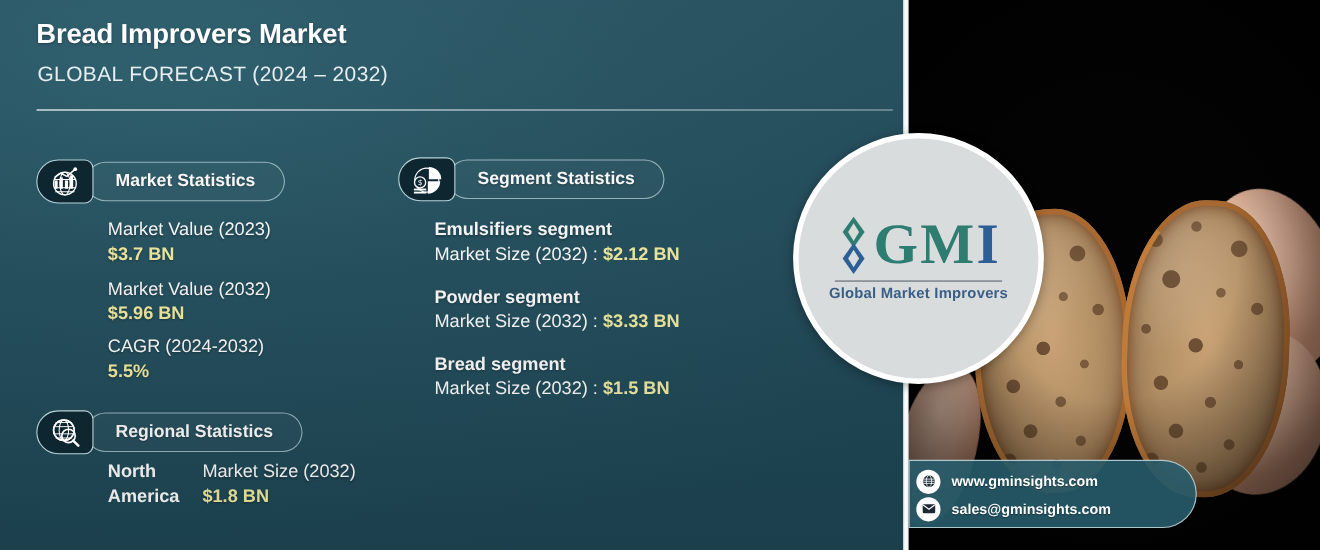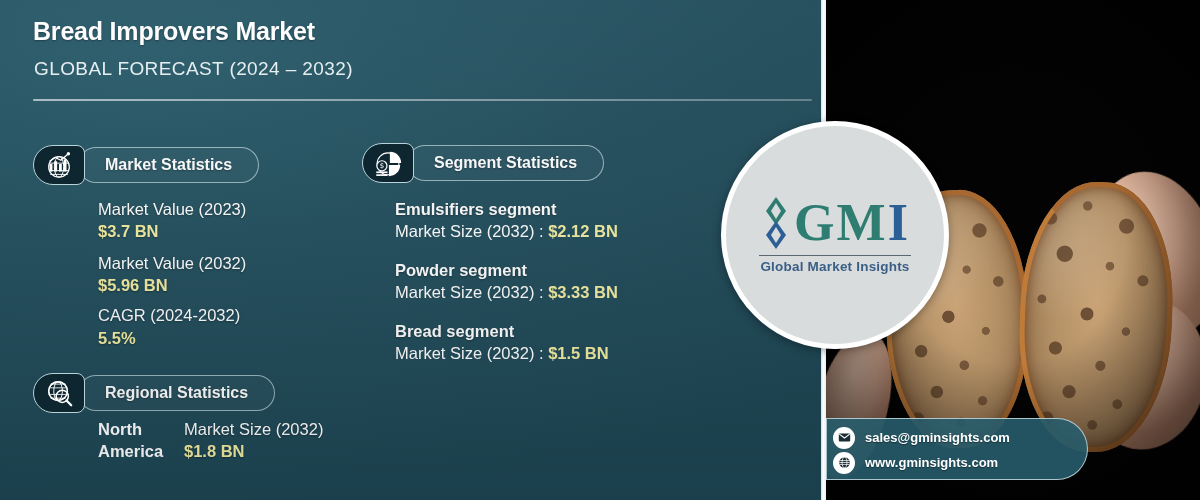--- a/index.html
+++ b/index.html
@@ -350,39 +350,39 @@
             <polygon points="13,7 18,15 13,23 8,15" fill="#d9dcdc"></polygon>
             <polygon points="13,25 23,39 13,53 3,39" fill="#2b5f95"></polygon>
             <polygon points="13,31 18,39 13,47 8,39" fill="#d9dcdc"></polygon>
           </svg>
         </div>
         <span class="logo-gmi logo-g">G</span>
         <span class="logo-gmi logo-m">M</span>
         <span class="logo-gmi logo-i">I</span>
       </div>
       <div class="logo-rule"></div>
-      <div class="logo-tag">Global Market Insights</div>
+      <div class="logo-tag">Global Market Improvers</div>
     </div>
   </div>
 
   <div class="contact">
-    <div class="contact-row">
-      <div class="contact-badge">
-        <svg width="13" height="13" viewBox="0 0 16 16">
-          <rect x="1" y="3" width="14" height="10" rx="1.4" fill="#1b2b33"></rect>
-          <polyline points="1.6,3.8 8,8.6 14.4,3.8" fill="none" stroke="#ffffff" stroke-width="1.3"></polyline>
-        </svg>
-      </div>
-      <span class="contact-text">sales@gminsights.com</span>
-    </div>
     <div class="contact-row">
       <div class="contact-badge">
         <svg width="13" height="13" viewBox="0 0 16 16">
           <circle cx="8" cy="8" r="6.6" fill="#1b2b33"></circle>
           <ellipse cx="8" cy="8" rx="3" ry="6.6" fill="none" stroke="#ffffff" stroke-width=".9"></ellipse>
           <path d="M1.6 5.6h12.8M1.6 10.4h12.8M1.4 8h13.2" stroke="#ffffff" stroke-width=".9" fill="none"></path>
         </svg>
       </div>
       <span class="contact-text">www.gminsights.com</span>
     </div>
+    <div class="contact-row">
+      <div class="contact-badge">
+        <svg width="13" height="13" viewBox="0 0 16 16">
+          <rect x="1" y="3" width="14" height="10" rx="1.4" fill="#1b2b33"></rect>
+          <polyline points="1.6,3.8 8,8.6 14.4,3.8" fill="none" stroke="#ffffff" stroke-width="1.3"></polyline>
+        </svg>
+      </div>
+      <span class="contact-text">sales@gminsights.com</span>
+    </div>
   </div>
 
 </div>
 
 </body></html>

